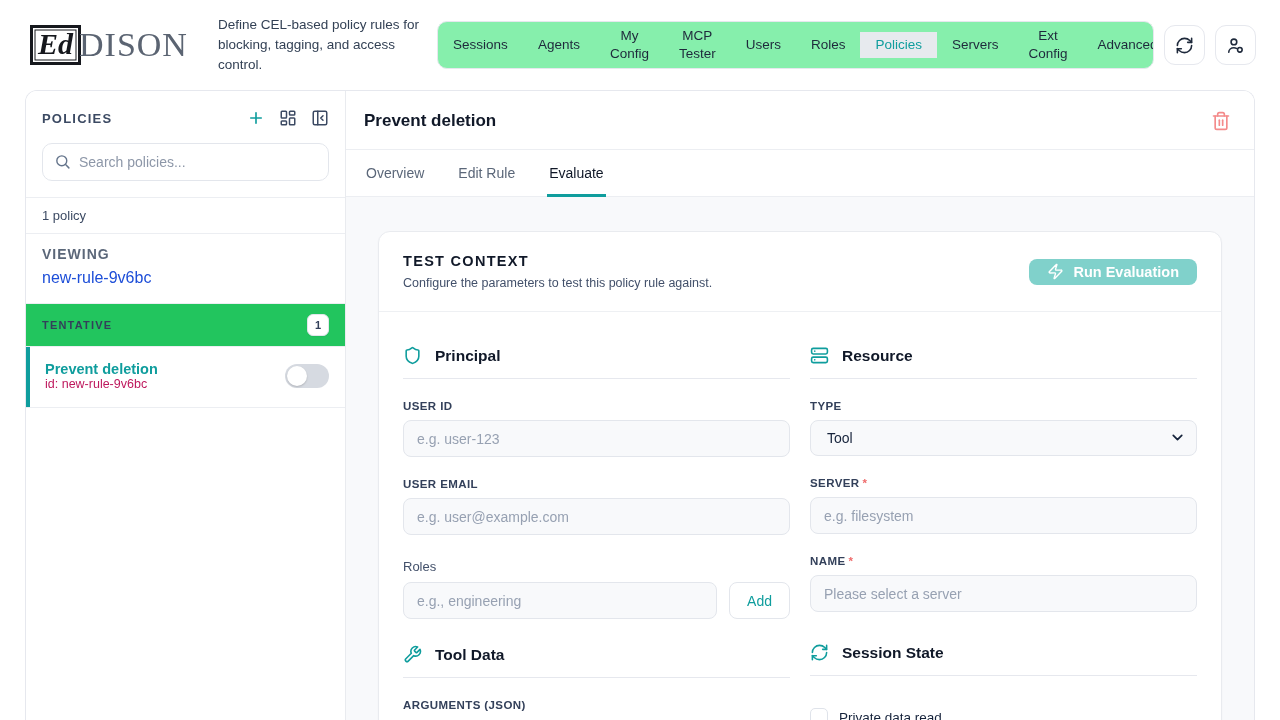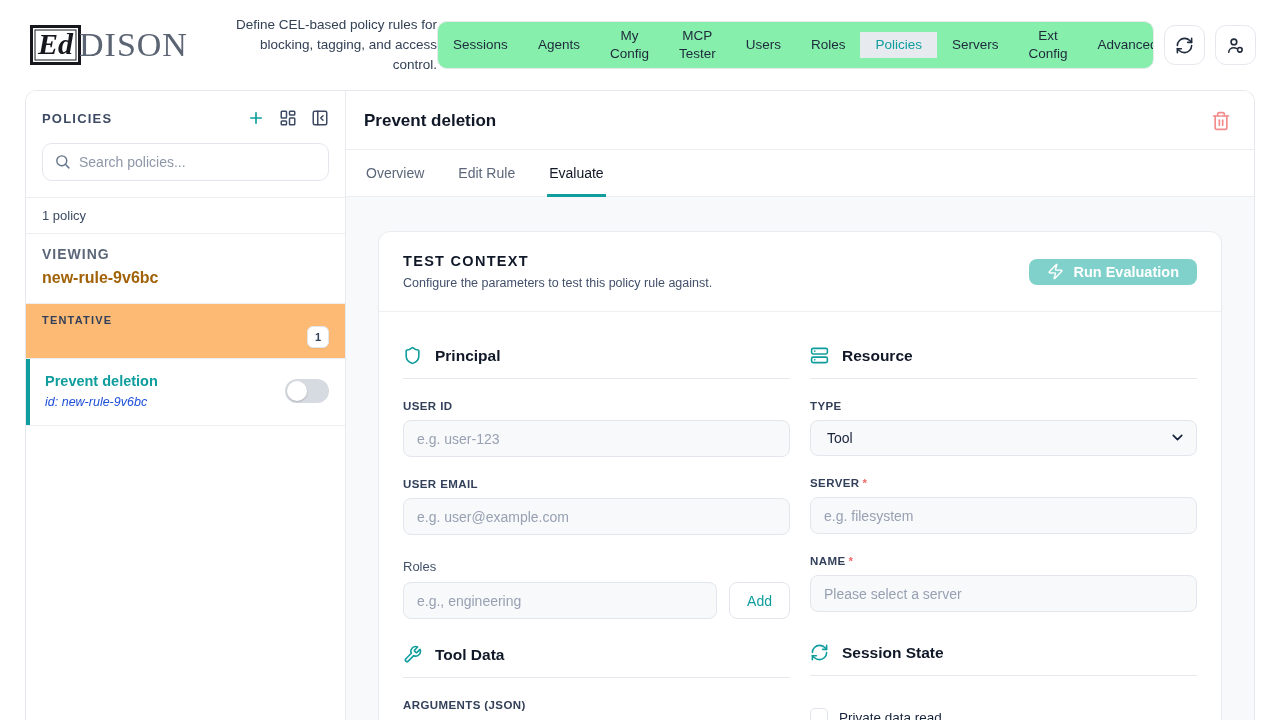--- a/index.html
+++ b/index.html
@@ -7,21 +7,21 @@
     font-family:"Liberation Sans", sans-serif; color:#1e293b; }
 
   
   .header { height:90px; display:flex; align-items:center; padding:0 24px 0 30px; background:#fff; }
   .logo { display:flex; align-items:center; flex:0 0 auto; }
   .logo-box { font-family:"Liberation Serif", serif; font-style:italic; font-weight:700;
     font-size:30px; color:#16181d; border:3px solid #16181d; padding:0 5px 2px 5px; line-height:1.05;
     box-shadow: inset 0 0 0 1.5px #fff, inset 0 0 0 2.5px #16181d; }
   .logo-rest { font-family:"Liberation Serif", serif; font-size:34px; color:#5b6472;
     letter-spacing:1px; margin-left:-2px; }
-  .tagline { margin-left:30px; font-size:13.5px; line-height:1.5; color:#334155; max-width:255px;text-align:right; }
+  .tagline { margin-left:30px; font-size:13.5px; line-height:1.5; color:#334155; max-width:255px; }
   .nav { margin-left:auto; display:flex; align-items:center; border:1px solid #e6e8ee;
     background:#86efac; border-radius:10px; overflow:hidden; height:48px; }
   .nav-item { display:flex; align-items:center; justify-content:center; text-align:center;
     padding:4px 15px; font-size:13.5px; line-height:1.3; color:#1e293b; cursor:pointer;
     width:min-content; white-space:normal; border:none; background:transparent;
     font-family:inherit; }
   .nav-item.active { background:#e7eaee; color:#0f9d9d; font-weight:400; }
   .hdr-iconbtn { width:42px; height:40px; border:1px solid #e6e8ee; border-radius:11px;
     background:#fff; display:flex; align-items:center; justify-content:center; margin-left:10px;
     color:#1e293b; cursor:pointer; }
@@ -39,32 +39,32 @@
   .sb-icon.plus { color:#0f9d9d; }
   .sb-search-wrap { padding:2px 16px 16px 16px; }
   .sb-search { position:relative; }
   .sb-search input { width:100%; height:38px; border:1px solid #e3e6ec; border-radius:10px;
     background:#fff; padding:0 12px 0 36px; font-size:14px; color:#1e293b; outline:none; font-family:inherit; }
   .sb-search input::placeholder { color:#8d97a8; }
   .sb-search .mag { position:absolute; left:12px; top:10px; width:17px; height:17px; color:#64748b; }
   .sb-count { border-top:1px solid #eceef2; padding:10px 16px; font-size:13px; color:#3c4a63; }
   .sb-viewing { border-top:1px solid #eceef2; padding:12px 16px 16px 16px; }
   .sb-viewing-label { font-size:14px; font-weight:700; letter-spacing:1px; color:#5b6779; }
-  .sb-viewing-value { margin-top:7px; font-size:16px; font-weight:700; color:#a16207; }
-  .sb-section { border-top:1px solid #eceef2; background:#fdba74; padding:10px 16px;
-    display:flex; align-items:flex-start;flex-direction:column; }
+  .sb-viewing-value { margin-top:7px; font-size:16px; font-weight:400; color:#1d4ed8; }
+  .sb-section { border-top:1px solid #eceef2; background:#22c55e; padding:10px 16px;
+    display:flex; align-items:center; }
   .sb-section-label { font-size:11px; font-weight:700; letter-spacing:1.2px; color:#33405a; }
   .sb-badge { margin-left:auto; min-width:22px; height:22px; border:1px solid #e3e6ec; border-radius:6px;
     background:#fff; font-size:11px; font-weight:700; color:#33405a; display:flex; align-items:center;
     justify-content:center; box-shadow:0 1px 1px rgba(20,30,50,.05); }
   .sb-item { border-top:1px solid #eceef2; border-bottom:1px solid #eceef2; position:relative;
     padding:14px 16px 16px 19px; display:flex; align-items:center; cursor:pointer; background:#fff; }
   .sb-item::before { content:""; position:absolute; left:0; top:0; bottom:0; width:4px; background:#0f9d9d; }
   .sb-item-name { font-size:14.5px; font-weight:600; color:#0f9d9d; }
-  .sb-item-id { margin-top:6px; font-size:12.5px; color:#1d4ed8;font-style:italic; }
+  .sb-item-id { font-size:12.5px; color:#be185d; }
   .toggle { margin-left:auto; width:44px; height:24px; border-radius:12px; background:#d6dae1;
     position:relative; cursor:pointer; flex:0 0 auto; }
   .toggle .knob { position:absolute; left:2px; top:2px; width:20px; height:20px; border-radius:50%;
     background:#fff; box-shadow:0 1px 2px rgba(0,0,0,.18); }
 
   
   .main { flex:1; display:flex; flex-direction:column; background:#f8f9fb; min-width:0; }
   .main-titlebar { background:#fff; padding:17px 20px 15px 18px; display:flex; align-items:center;
     border-bottom:1px solid #eceef2; }
   .main-title { font-size:17px; font-weight:700; color:#101828; }

